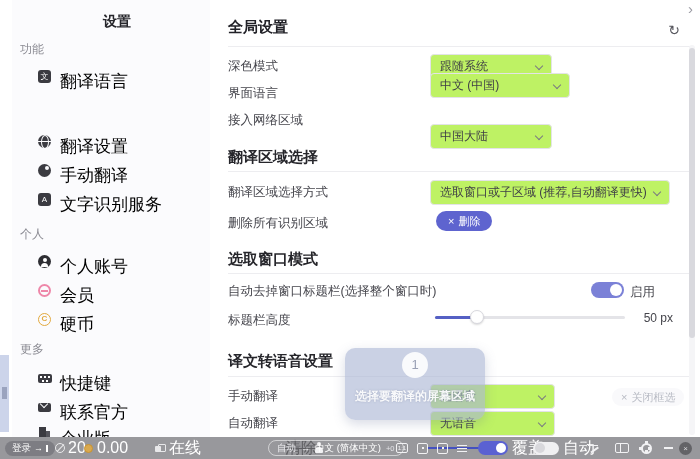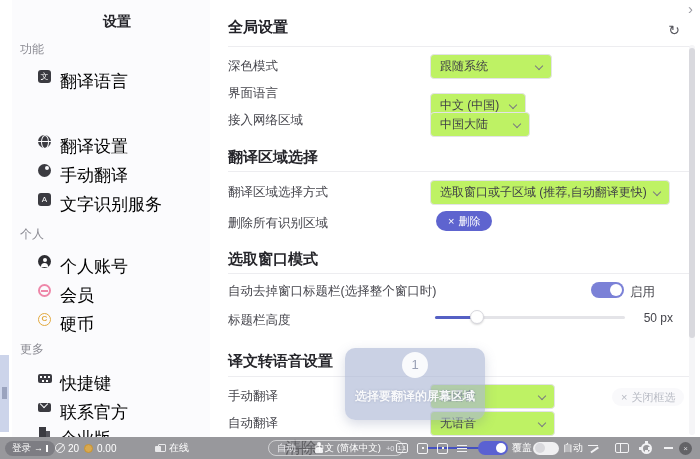--- a/index.html
+++ b/index.html
@@ -72,21 +72,21 @@
   .edge-strip::after { content:""; position:absolute; left:2px; top:32px; width:5px; height:12px; background:#9aa3be; }
 
   
   .bbar { position:absolute; left:0; top:437px; width:700px; height:22px; background:#98989c; z-index:10; color:#fff; }
   .bb-abs { position:absolute; top:0; height:22px; display:flex; align-items:center; }
   .login-pill { left:5px; background:#7d7d83; border-radius:8px; height:15px; top:3.5px; padding:0 7px; gap:3px; font-size:9.5px; color:#fff; cursor:pointer; }
   .login-pill .arr { font-size:9px; }
   .login-pill .bar { width:1.5px; height:7px; background:#fff; }
   .q-ic { position:relative; width:10px; height:10px; border:1px solid #eaeaec; border-radius:50%; }
   .q-ic::after { content:""; position:absolute; left:4px; top:-1px; width:1px; height:10px; background:#eaeaec; transform:rotate(45deg); }
-  .bb-txt { font-size:10px; color:#fff; }
+  .bb-txt { font-size:16px; color:#fff; }
   .coin-dot { width:9px; height:9px; border-radius:50%; background:#d9a94e; border:1px solid #c79334; }
   .copy-ic { position:relative; width:9px; height:9px; }
   .copy-ic::before { content:""; position:absolute; left:0; top:2px; width:6px; height:6px; background:#e8e8ea; border-radius:1px; }
   .copy-ic::after { content:""; position:absolute; left:3px; top:0; width:6px; height:6px; border:1px solid #e8e8ea; border-radius:1px; }
   .clear-txt { font-size:16px; color:#5f5f63; text-decoration:line-through; }
   .person-ic { position:relative; width:11px; height:12px; }
   .person-ic::before { content:""; position:absolute; left:3.5px; top:0; width:4px; height:4px; border-radius:50%; background:#f2f2f4; }
   .person-ic::after { content:""; position:absolute; left:1.5px; top:5px; width:8px; height:6px; border-radius:4px 4px 1px 1px; background:#f2f2f4; }
   .lang-pill { left:268px; top:3px; height:16px; border:1px solid rgba(255,255,255,0.55); border-radius:9px; padding:0 8px; gap:5px; cursor:pointer; }
   .lang-pill .from { font-size:9.5px; color:#ededf0; }
@@ -184,27 +184,27 @@
     <div class="refresh">↻</div>
     <div class="divider" style="top:46px"></div>
 
     <div class="row-label" style="top:58px">深色模式</div>
     <div class="sel" style="top:54px; width:122px">
       <span>跟随系统</span>
       <span class="chev"></span>
     </div>
 
     <div class="row-label" style="top:85px">界面语言</div>
-    <div class="sel" style="top:93px; width:96px">
+    <div class="sel" style="top:73px; width:140px">
       <span>中文 (中国)</span>
       <span class="chev"></span>
     </div>
 
     <div class="row-label" style="top:112px">接入网络区域</div>
-    <div class="sel" style="top:112px; width:100px">
+    <div class="sel" style="top:124px; width:122px">
       <span>中国大陆</span>
       <span class="chev"></span>
     </div>
 
     <div class="sec-title" style="top:148px">翻译区域选择</div>
     <div class="divider" style="top:171px"></div>
 
     <div class="row-label" style="top:184px">翻译区域选择方式</div>
     <div class="sel" style="top:180px; width:240px">
       <span style="white-space:nowrap; overflow:hidden;">选取窗口或子区域 (推荐,自动翻译更快)</span>

